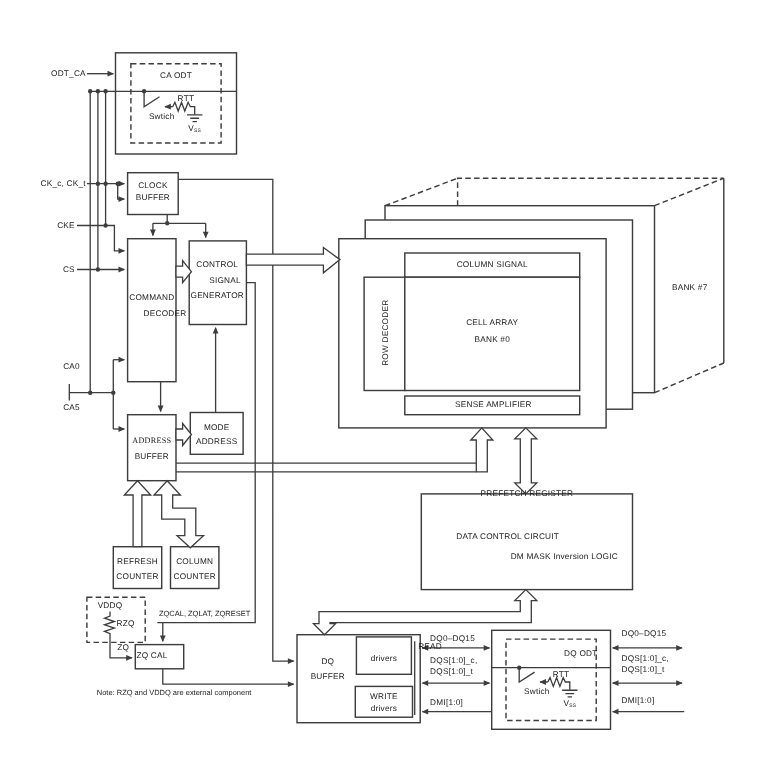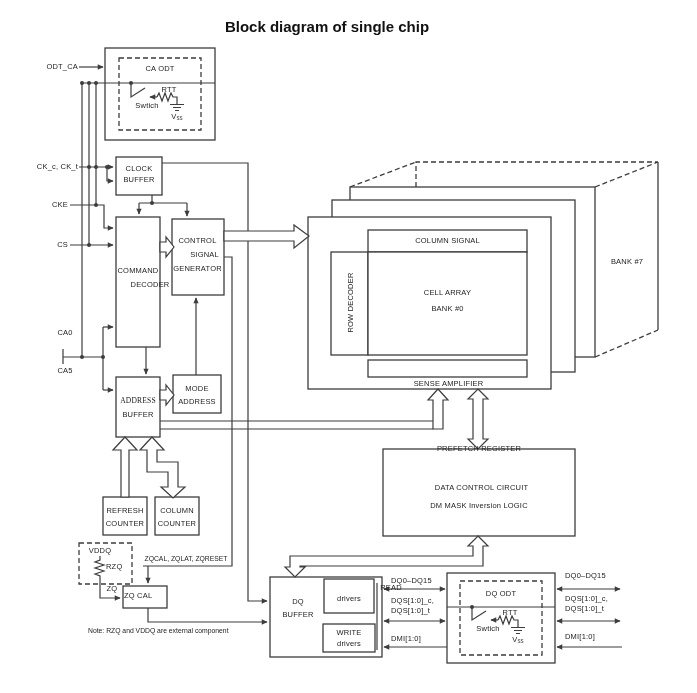--- a/index.html
+++ b/index.html
@@ -125,21 +125,20 @@
         <circle cx="107" cy="167" r="2"></circle>
     <circle cx="96" cy="205" r="2"></circle>
         <circle cx="89" cy="245" r="2"></circle>
     <circle cx="82" cy="357" r="2"></circle>
         <circle cx="103" cy="357" r="2"></circle>
     <circle cx="152" cy="203" r="2"></circle>
     <circle cx="472" cy="607" r="2"></circle>
   </g>
 </svg>
 
-<div class="lbl title c" style="left:115px;top:18px;width:424px;">Block diagram of single chip</div>
 
 <div class="lbl r" style="left:28px;top:62px;width:50px;">ODT_CA</div>
 <div class="lbl r" style="left:24px;top:162px;width:54px;">CK_c, CK_t</div>
 <div class="lbl r" style="left:40px;top:200px;width:28px;">CKE</div>
 <div class="lbl r" style="left:44px;top:240px;width:24px;">CS</div>
 <div class="lbl c" style="left:52px;top:328px;width:26px;">CA0</div>
 <div class="lbl c" style="left:52px;top:366px;width:26px;">CA5</div>
 
 <div class="lbl c" style="left:120px;top:64px;width:80px;">CA ODT</div>
 <div class="lbl c" style="left:157px;top:85px;width:24px;">RTT</div>
@@ -153,51 +152,51 @@
 <div class="lbl c" style="left:117px;top:280px;width:42px;margin-left:12px;">DECODER</div>
 
 <div class="lbl c" style="left:172px;top:236px;width:51px;">CONTROL</div>
 <div class="lbl c" style="left:172px;top:250px;width:65px;">SIGNAL</div>
 <div class="lbl c" style="left:172px;top:264px;width:51px;">GENERATOR</div>
 
 <div class="lbl c" style="left:368px;top:236px;width:159px;">COLUMN SIGNAL</div>
 <div class="lbl c rot" style="left:300px;top:298px;width:100px;">ROW DECODER</div>
 <div class="lbl c" style="left:368px;top:288px;width:159px;">CELL ARRAY</div>
 <div class="lbl c" style="left:368px;top:304px;width:159px;">BANK #0</div>
-<div class="lbl c" style="left:368px;top:379px;width:161px;">SENSE AMPLIFIER</div>
+<div class="lbl c" style="left:368px;top:363px;width:161px;">SENSE AMPLIFIER</div>
 <div class="lbl c" style="left:596px;top:257px;width:62px;">BANK #7</div>
 
 <div class="lbl c" style="left:174px;top:384px;width:46px;">MODE</div>
 <div class="lbl c" style="left:174px;top:397px;width:46px;">ADDRESS</div>
 <div class="lbl c" style="left:117px;top:396px;width:42px;font-family:Liberation Serif, serif;">ADDRESS</div>
 <div class="lbl c" style="left:117px;top:410px;width:42px;">BUFFER</div>
 
 <div class="lbl c" style="left:104px;top:506px;width:42px;">REFRESH</div>
 <div class="lbl c" style="left:104px;top:519px;width:42px;">COUNTER</div>
 <div class="lbl c" style="left:156px;top:506px;width:42px;">COLUMN</div>
 <div class="lbl c" style="left:156px;top:519px;width:42px;">COUNTER</div>
 
 <div class="lbl c" style="left:384px;top:444px;width:190px;">PREFETCH REGISTER</div>
-<div class="lbl c" style="left:384px;top:483px;width:155px;margin-left:20px;">DATA CONTROL CIRCUIT</div>
-<div class="lbl c" style="left:384px;top:501px;width:190px;">DM MASK Inversion LOGIC</div>
+<div class="lbl c" style="left:384px;top:483px;width:155px;">DATA CONTROL CIRCUIT</div>
+<div class="lbl c" style="left:384px;top:501px;width:190px;padding-left:34px;">DM MASK Inversion LOGIC</div>
 
 <div class="lbl c" style="left:83px;top:546px;width:34px;">VDDQ</div>
 <div class="lbl" style="left:106px;top:562px;width:28px;">RZQ</div>
 <div class="lbl c" style="left:103px;top:584px;width:18px;">ZQ</div>
 <div class="lbl c" style="left:124px;top:591px;width:24px;">ZQ CAL</div>
 <div class="lbl c f7" style="left:138px;top:555px;width:96px;">ZQCAL, ZQLAT, ZQRESET</div>
 
 <div class="lbl c" style="left:272px;top:597px;width:52px;">DQ</div>
 <div class="lbl c" style="left:272px;top:610px;width:52px;">BUFFER</div>
 <div class="lbl c" style="left:325px;top:583px;width:48px;padding-left:42px;">READ</div>
 <div class="lbl c" style="left:325px;top:594px;width:48px;">drivers</div>
 <div class="lbl c" style="left:324px;top:628px;width:50px;">WRITE</div>
 <div class="lbl c" style="left:324px;top:639px;width:50px;">drivers</div>
 
-<div class="lbl c" style="left:460px;top:589px;width:82px;">DQ ODT</div>
+<div class="lbl c" style="left:460px;top:589px;width:82px;padding-left:27px;">DQ ODT</div>
 <div class="lbl c" style="left:498px;top:608px;width:24px;">RTT</div>
 <div class="lbl c" style="left:470px;top:624px;width:36px;">Swtich</div>
 <div class="lbl c" style="left:507px;top:635px;width:22px;"><span>V</span><span class="sub">SS</span></div>
 
 <div class="lbl" style="left:391px;top:576px;width:54px;">DQ0–DQ15</div>
 <div class="lbl" style="left:391px;top:596px;width:56px;">DQS[1:0]_c,</div>
 <div class="lbl" style="left:391px;top:606px;width:56px;">DQS[1:0]_t</div>
 <div class="lbl" style="left:391px;top:634px;width:50px;">DMI[1:0]</div>
 
 <div class="lbl" style="left:565px;top:571px;width:64px;">DQ0–DQ15</div>

